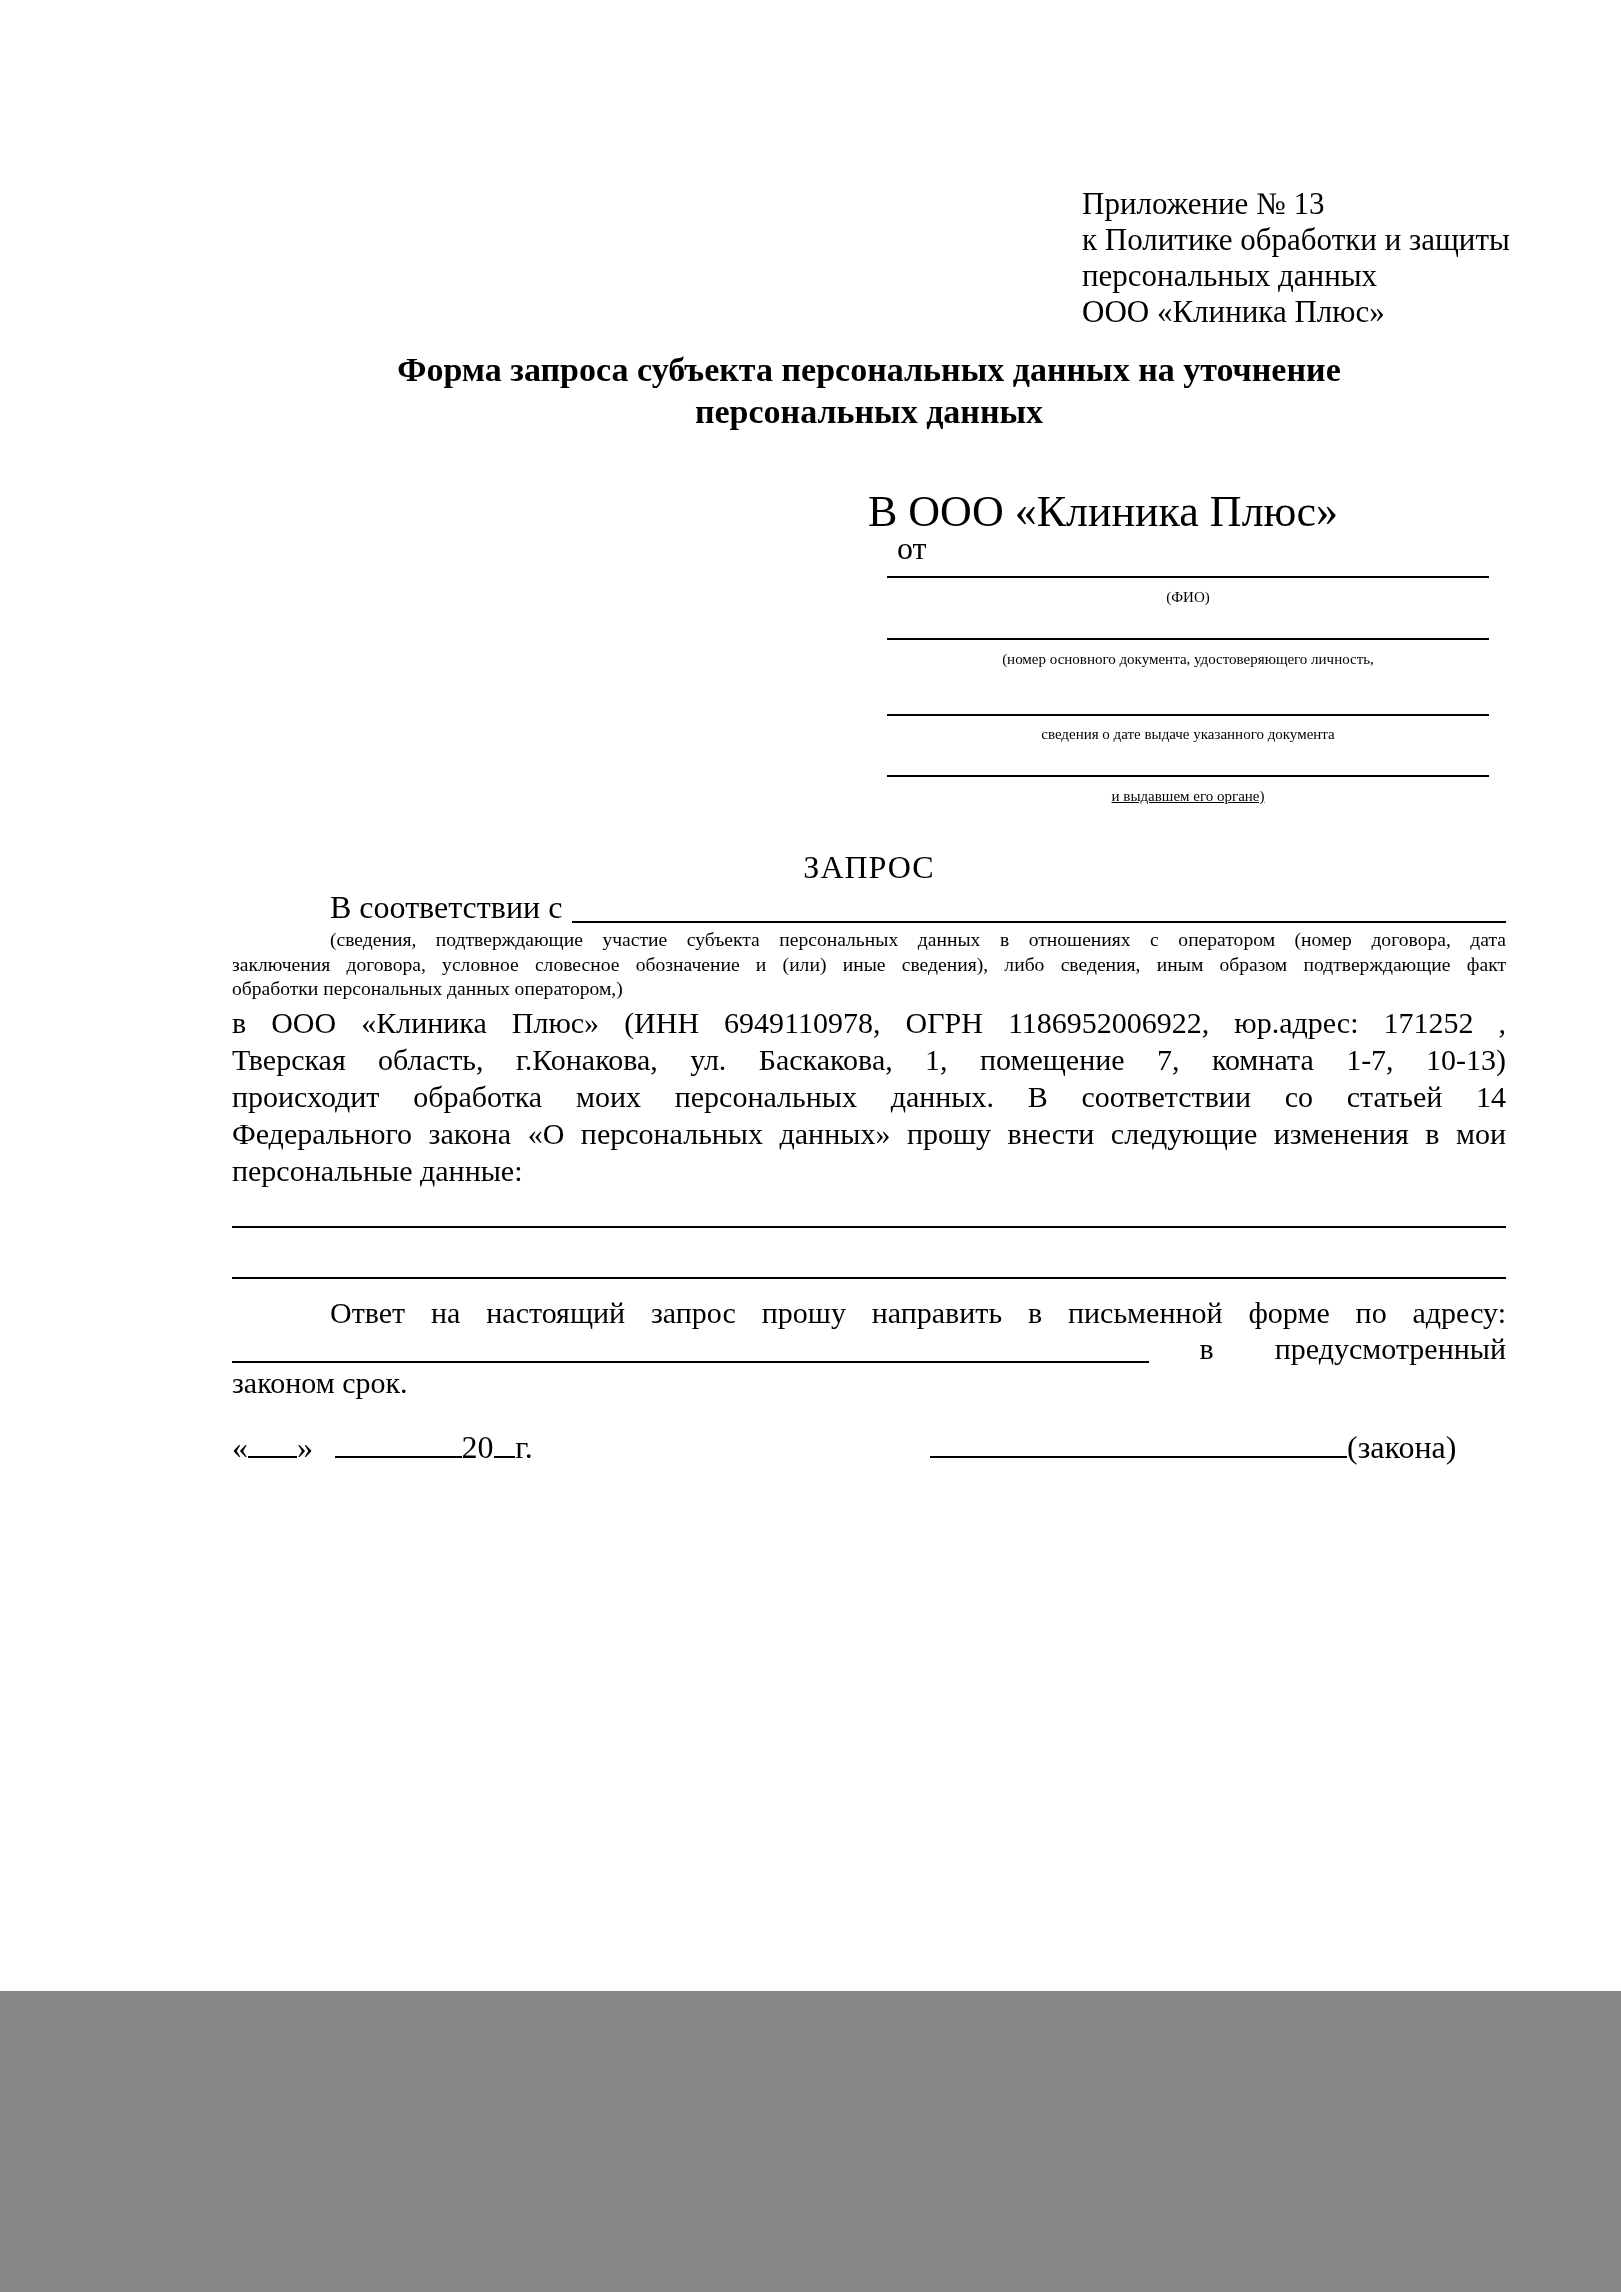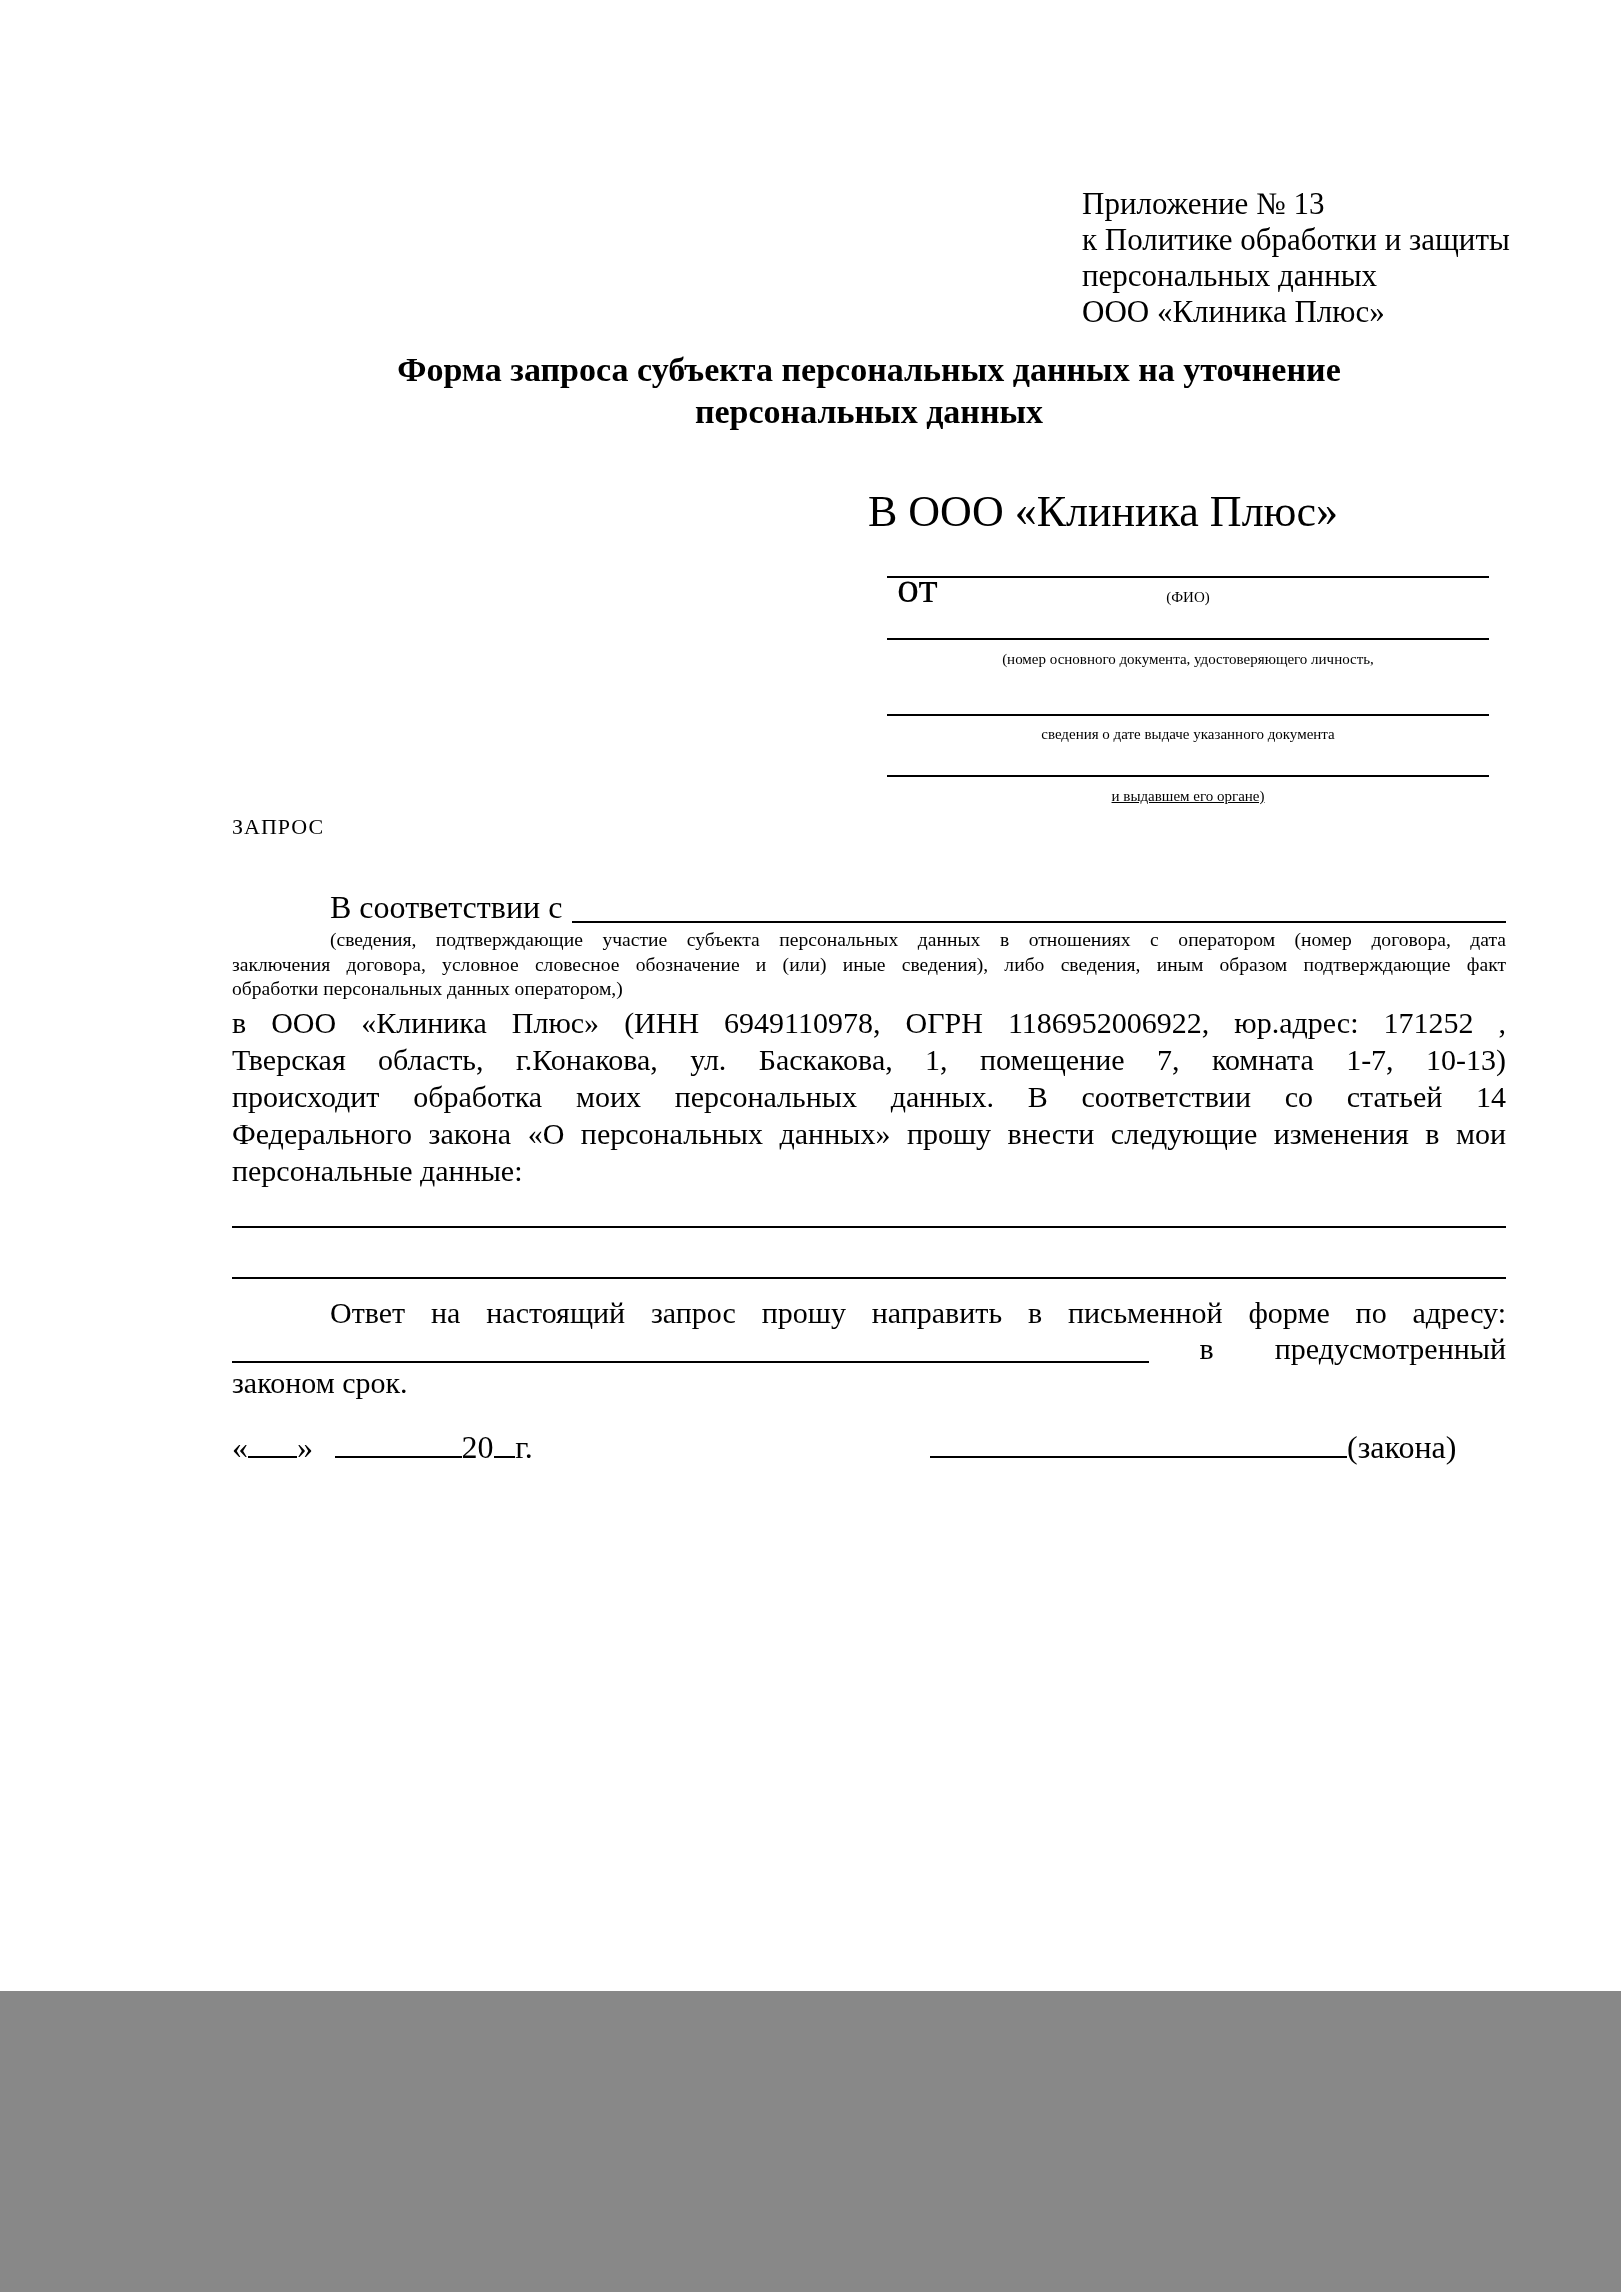--- a/index.html
+++ b/index.html
@@ -11,25 +11,25 @@
     font-family:"Liberation Serif","DejaVu Serif",serif;
     overflow:hidden;
   }
   .abs{position:absolute;}
   
   .annex{left:1082px;top:186px;width:461px;font-size:31px;line-height:36px;}
   
   .title{left:232px;top:349px;width:1274px;text-align:center;font-weight:bold;font-size:34px;line-height:42px;}
   
   .addr-to{left:868px;top:486px;font-size:44px;}
-  .addr-from{left:897px;top:530px;font-size:44px;margin-top:32px;}
+  .addr-from{left:897px;top:530px;font-size:32px;}
   .fline{left:887px;width:602px;height:0;border-top:2.9px solid #000;}
   .fcap{left:887px;width:602px;text-align:center;font-size:15px;line-height:25.5px;}
   
-  .zapros{left:232px;top:814px;width:1274px;font-size:22px;letter-spacing:1px;}
+  .zapros{left:232px;top:849px;width:1274px;text-align:center;font-size:32px;letter-spacing:1px;}
   .sootv{left:232px;top:888px;width:1274px;display:flex;font-size:32px;line-height:39px;}
   .sootv .prefix{padding-left:98px;white-space:nowrap;}
   .fill-line{flex:1;border-bottom:2.9px solid #000;margin-bottom:3.9px;margin-left:9.8px;}
   .fine{left:232px;top:928px;width:1274px;font-size:19.6px;line-height:24.5px;}
   .fine .jl{text-align:justify;text-align-last:justify;}
   .fine .first{text-indent:98px;}
   .bodytext{left:232px;top:1004px;width:1274px;font-size:30px;line-height:37px;}
   .bodytext .jl{text-align:justify;text-align-last:justify;}
   .blank{left:232px;width:1274px;height:0;border-top:2.9px solid #000;}
   .otvet1{left:232px;top:1294px;width:1274px;font-size:30px;line-height:37px;

